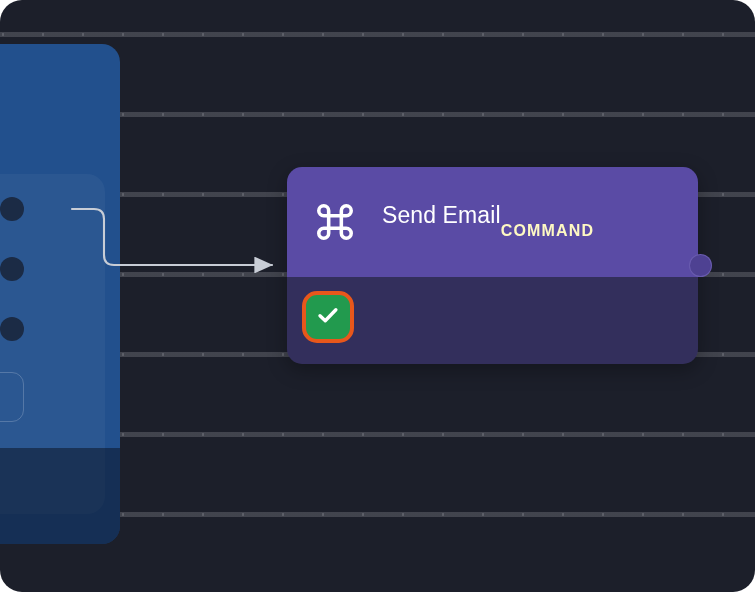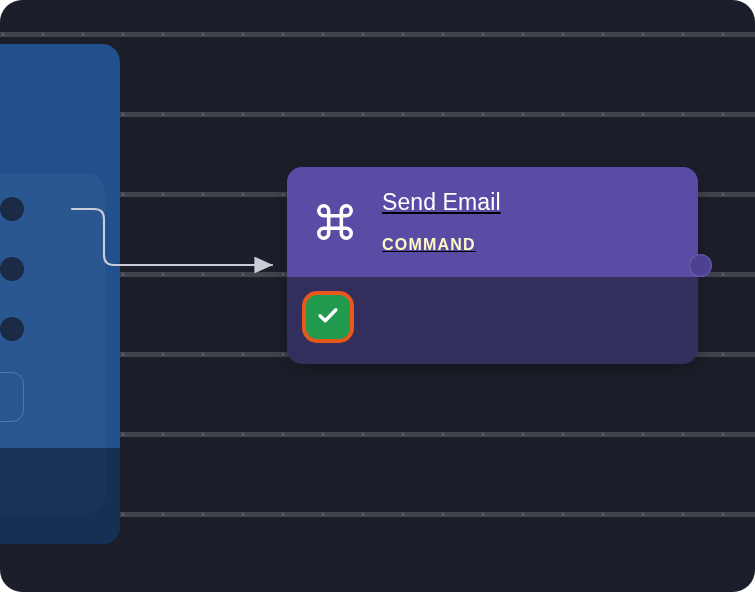--- a/index.html
+++ b/index.html
@@ -133,24 +133,23 @@
     width: 46px;
     height: 46px;
     flex: 0 0 46px;
     display: flex;
     align-items: center;
     justify-content: center;
     margin-right: 24px;
   }
   .node-titles {
     display: flex;
-    flex-direction: column;
+    flex-direction: row;
     justify-content: flex-start;
     padding-bottom: 2px;
-    text-decoration: underline;
   }
   .node-title {
     color: #ffffff;
     font-size: 23px;
     line-height: 27px;
     font-weight: 400;
     letter-spacing: 0.1px;
     white-space: nowrap;
   }
   .node-subtitle {

